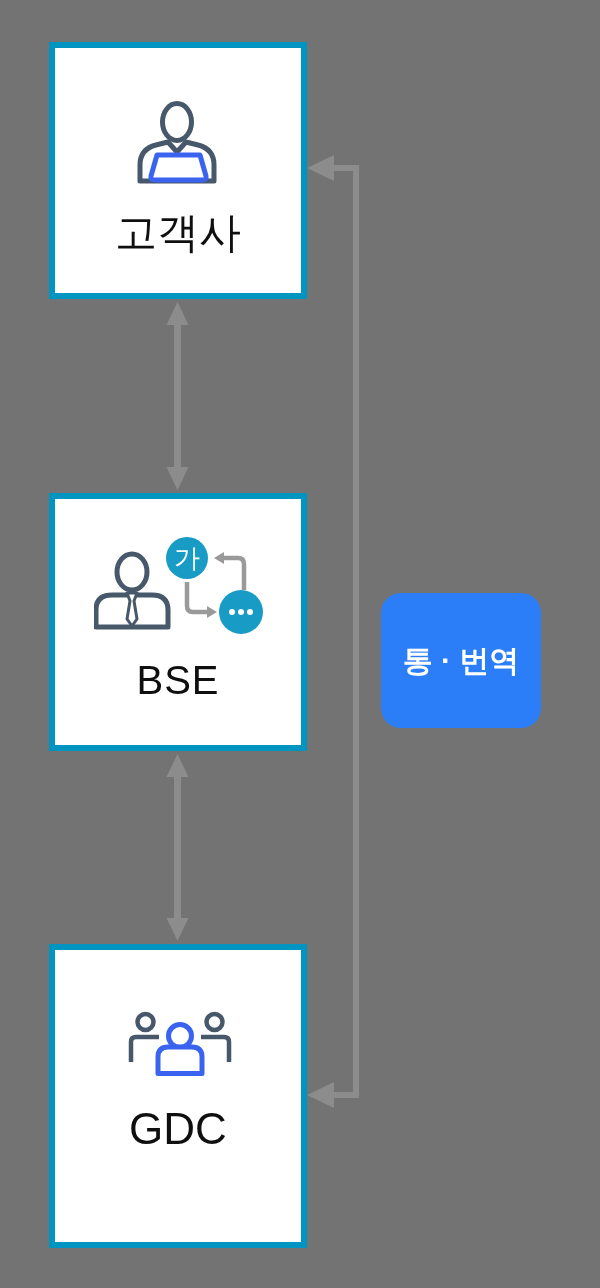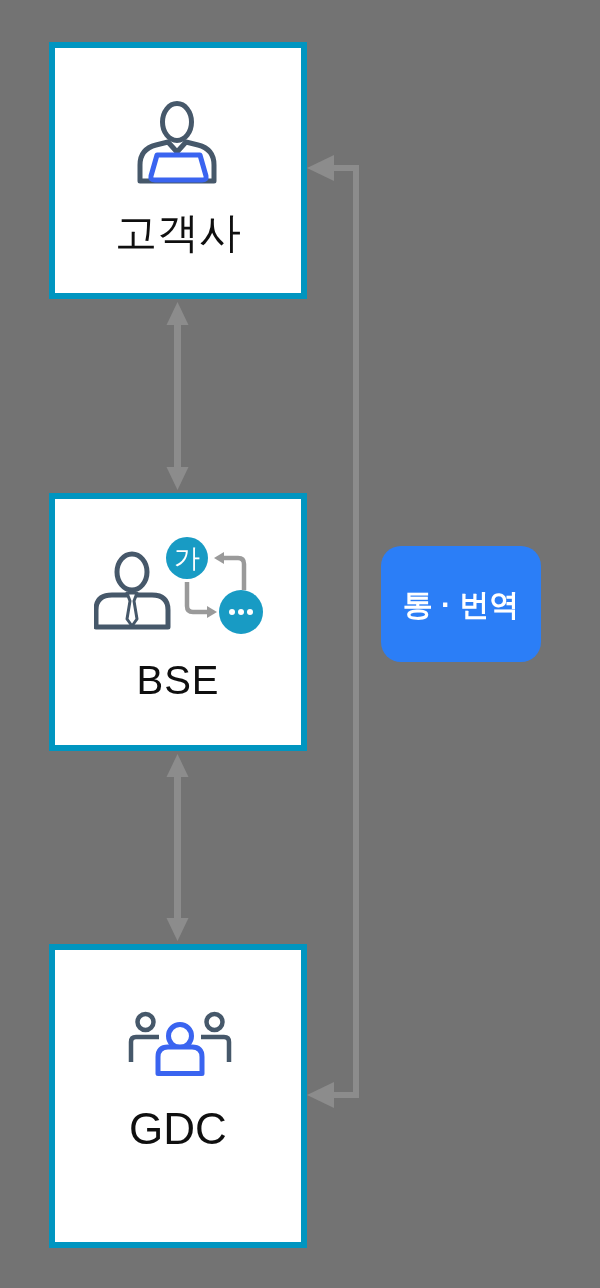--- a/index.html
+++ b/index.html
@@ -54,23 +54,23 @@
     width: 115px;
     text-align: center;
     font-size: 35px;
     line-height: 49px;
     color: #0f0f0f;
   }
 
   .badge {
     position: absolute;
     left: 381px;
-    top: 546px;
+    top: 593px;
     width: 160px;
-    height: 116px;
+    height: 135px;
     background: #2b7ef7;
     border-radius: 20px;
     display: flex;
     flex-direction: column;
     align-items: center;
     justify-content: center;
     color: #ffffff;
     font-size: 30px;
     font-weight: bold;
     line-height: 43px;

